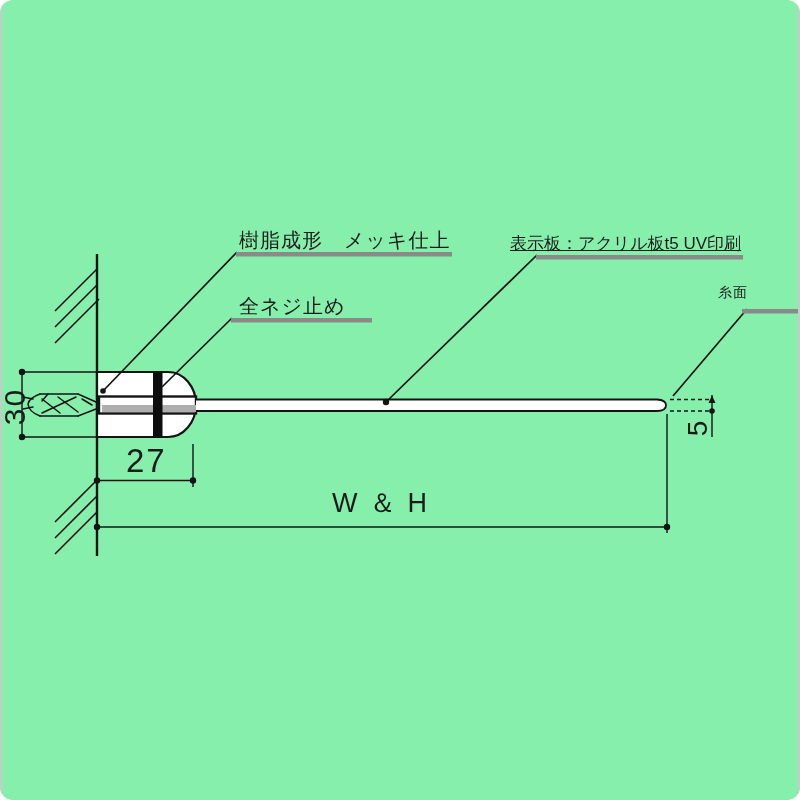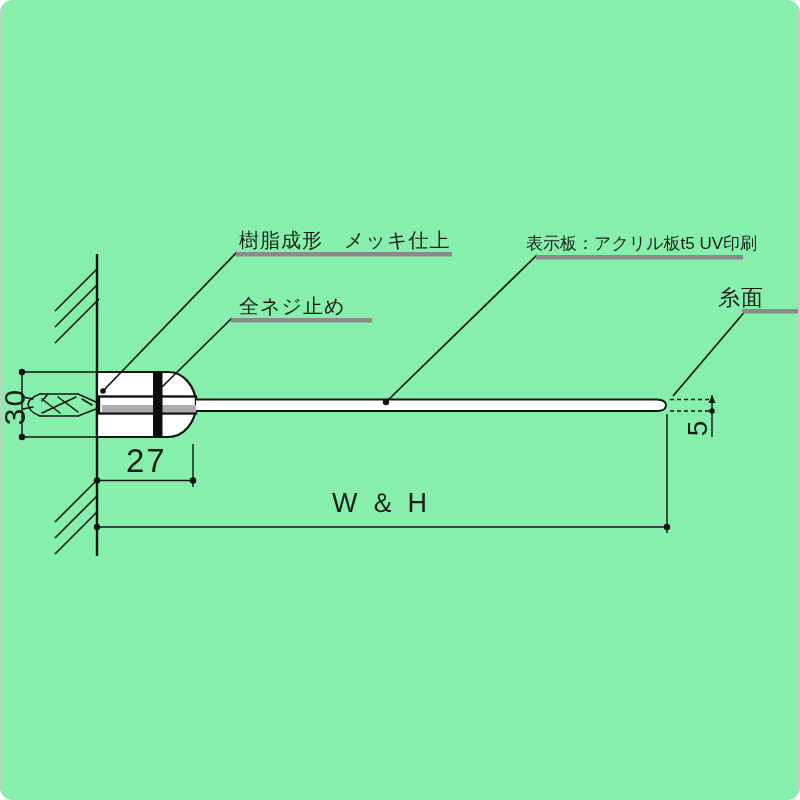--- a/index.html
+++ b/index.html
@@ -124,23 +124,23 @@
       <rect x="231" y="318" width="141" height="4.5"></rect>
       <rect x="536" y="255" width="207" height="4.5"></rect>
       <rect x="742" y="309" width="56" height="4.5"></rect>
     </g>
   </svg>
 
   <div class="lbl jp" style="left:239px; top:229px;">樹脂成形　メッキ仕上</div>
 
   <div class="lbl jp" style="left:233px; top:295px;margin-left:6px;">全ネジ止め</div>
 
-  <div class="lbl jp-sm" style="left:526px; top:235px;">表示板：アクリル板t5 UV印刷</div>
+  <div class="lbl jp-sm" style="left:510px; top:235px;text-decoration:underline;">表示板：アクリル板t5 UV印刷</div>
 
-  <div class="lbl jp" style="left:718px; top:286px; font-size:22px;">糸面</div>
+  <div class="lbl jp" style="left:718px; top:286px; font-size:14px;font-family:Liberation Mono, monospace;">糸面</div>
 
   <div class="lbl dim" style="left:126px; top:443px;">27</div>
 
   <div class="lbl dim rot" style="left:-12px; top:390px; width:52px; font-size:30px;">30</div>
 
   <div class="lbl dim rot" style="left:676px; top:412px; width:44px; font-size:28px;">5</div>
 
   <div class="lbl dim" style="left:332px; top:489px; font-size:27px;">W ＆ H</div>
 
 </div>

